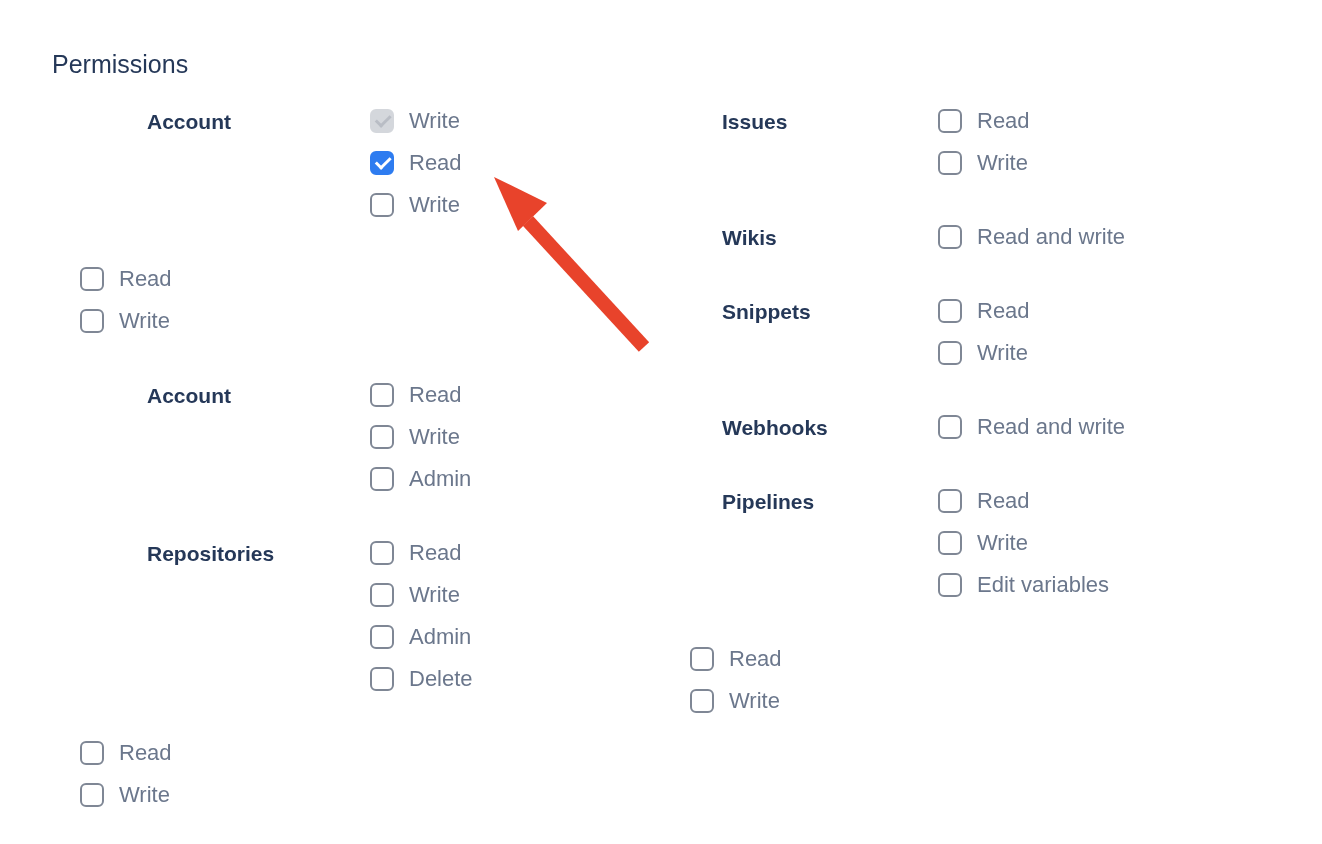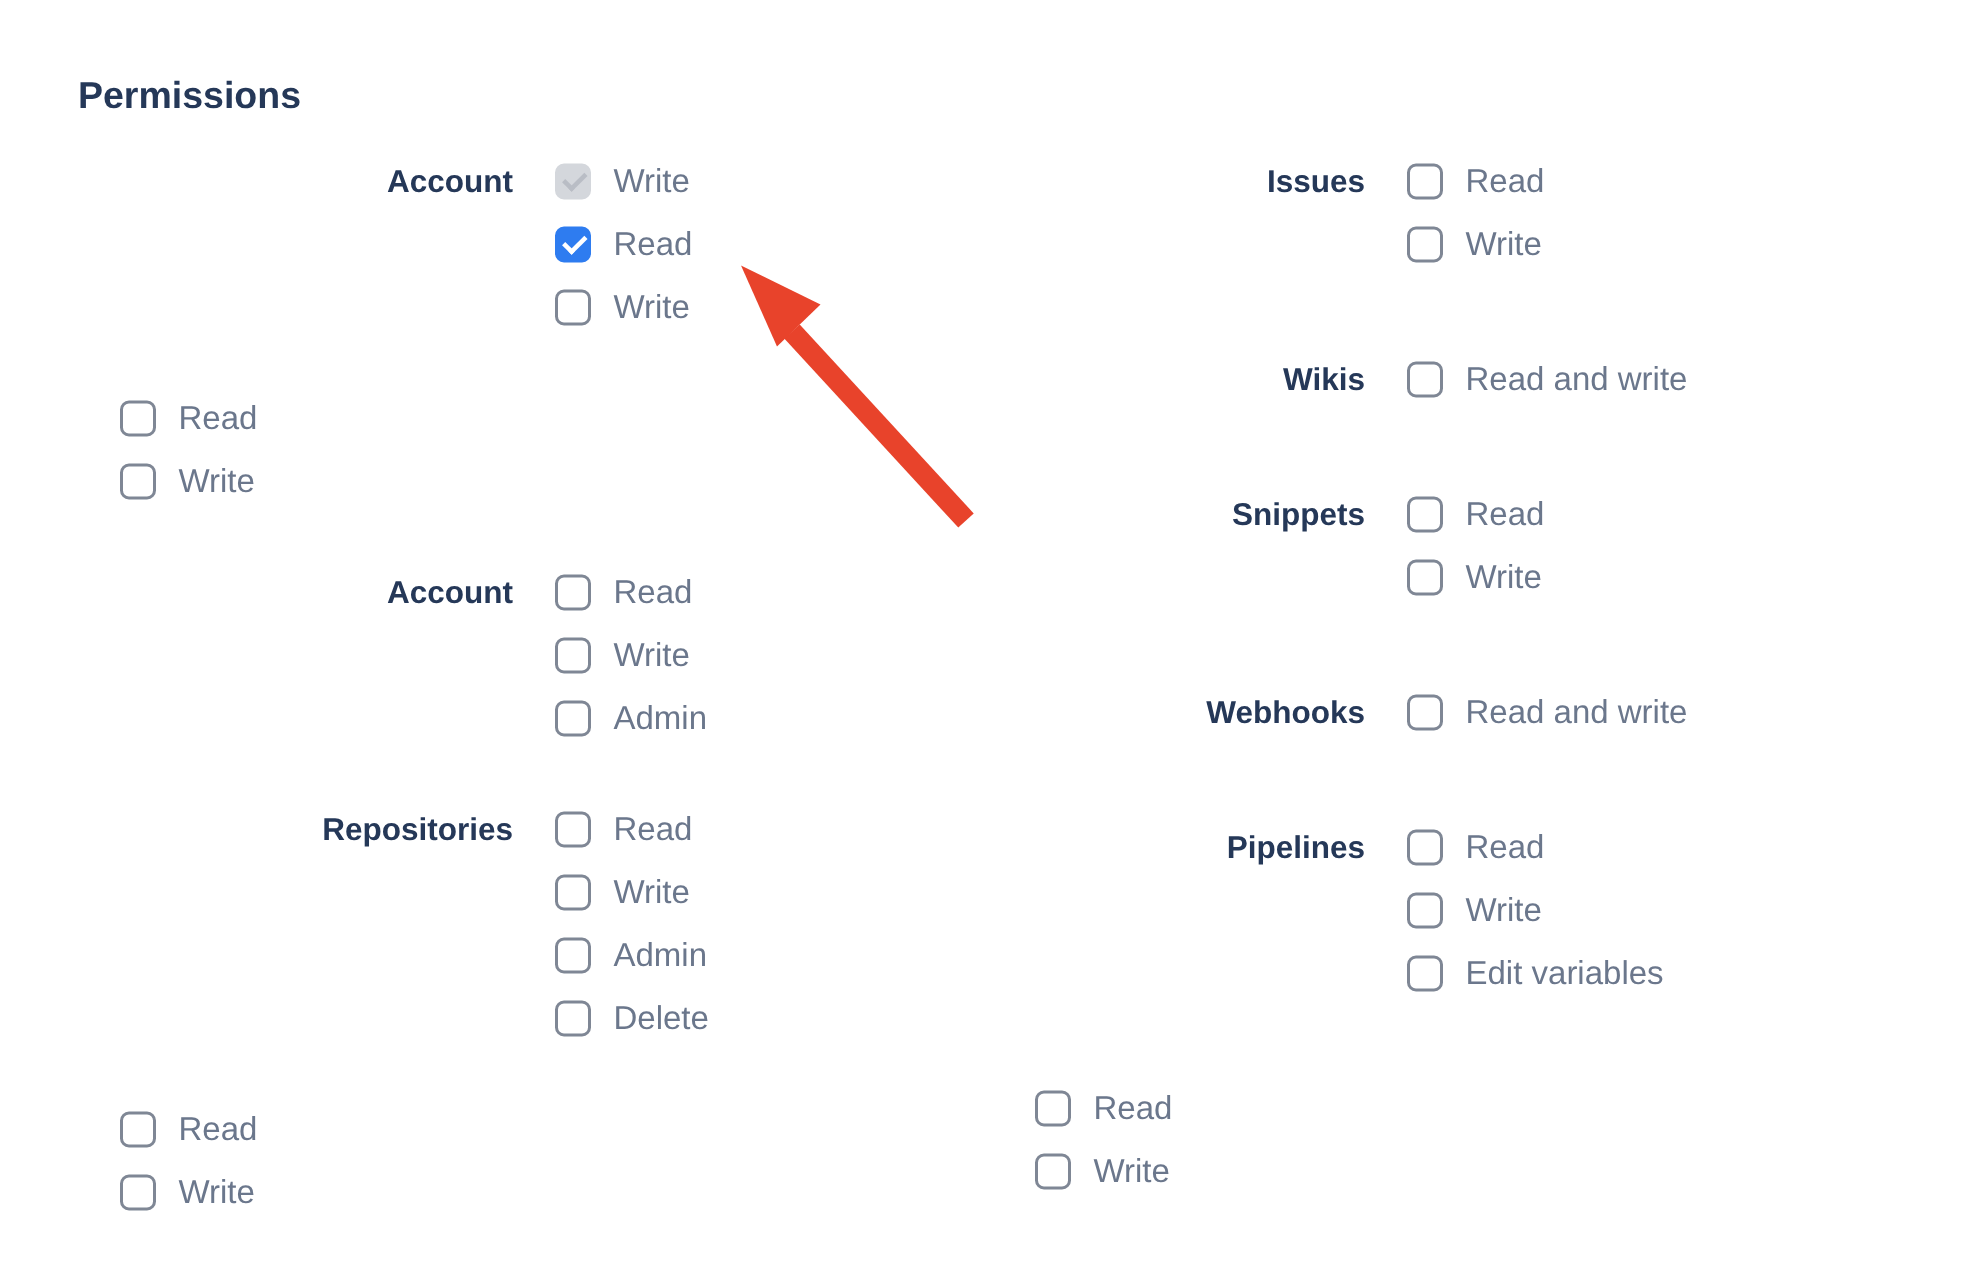--- a/index.html
+++ b/index.html
@@ -17,41 +17,40 @@
   }
   .content {
     position: absolute;
     left: 52px;
     top: 50px;
   }
   .page-title {
     margin: 0 0 30px 0;
     font-size: 25px;
     line-height: 28px;
-    font-weight: bold;
+    font-weight: normal;
     color: #253858;
   }
   .columns {
     display: flex;
     align-items: flex-start;
   }
   .col { display: flex; flex-direction: column; }
   .col-left  { width: 610px; }
-  .col-right { width: 560px; gap: 16px; }
+  .col-right { width: 560px; }
 
   .perm-group {
     display: flex;
     align-items: flex-start;
     margin-bottom: 32px;
   }
   .group-label {
     font-size: 21px;
     font-weight: bold;
     color: #253858;
-    text-align: right;
     line-height: 27px;
     box-sizing: border-box;
   }
   .col-left  .group-label { width: 290px; padding-left: 95px; }
   .col-right .group-label { width: 248px; padding-left: 60px; }
 
   .options {
     margin-left: 28px;
     display: flex;
     flex-direction: column;

